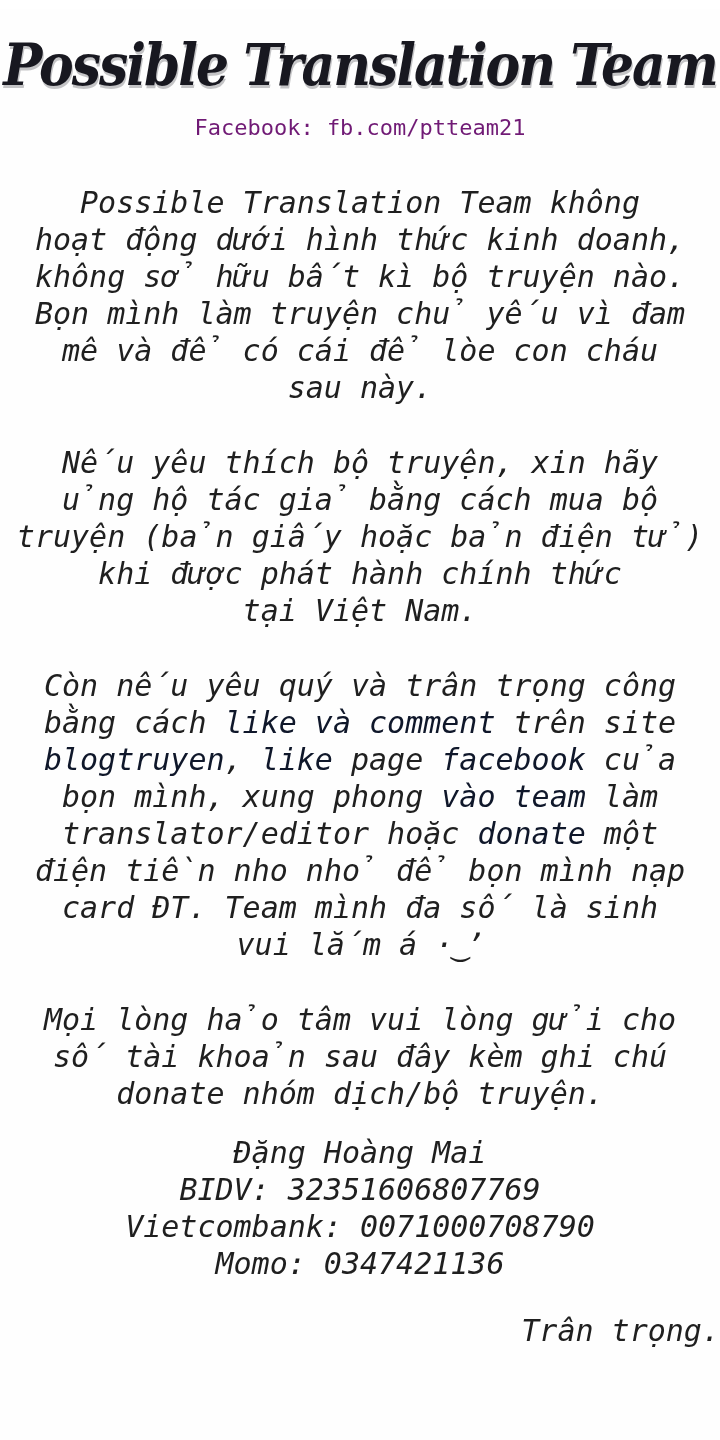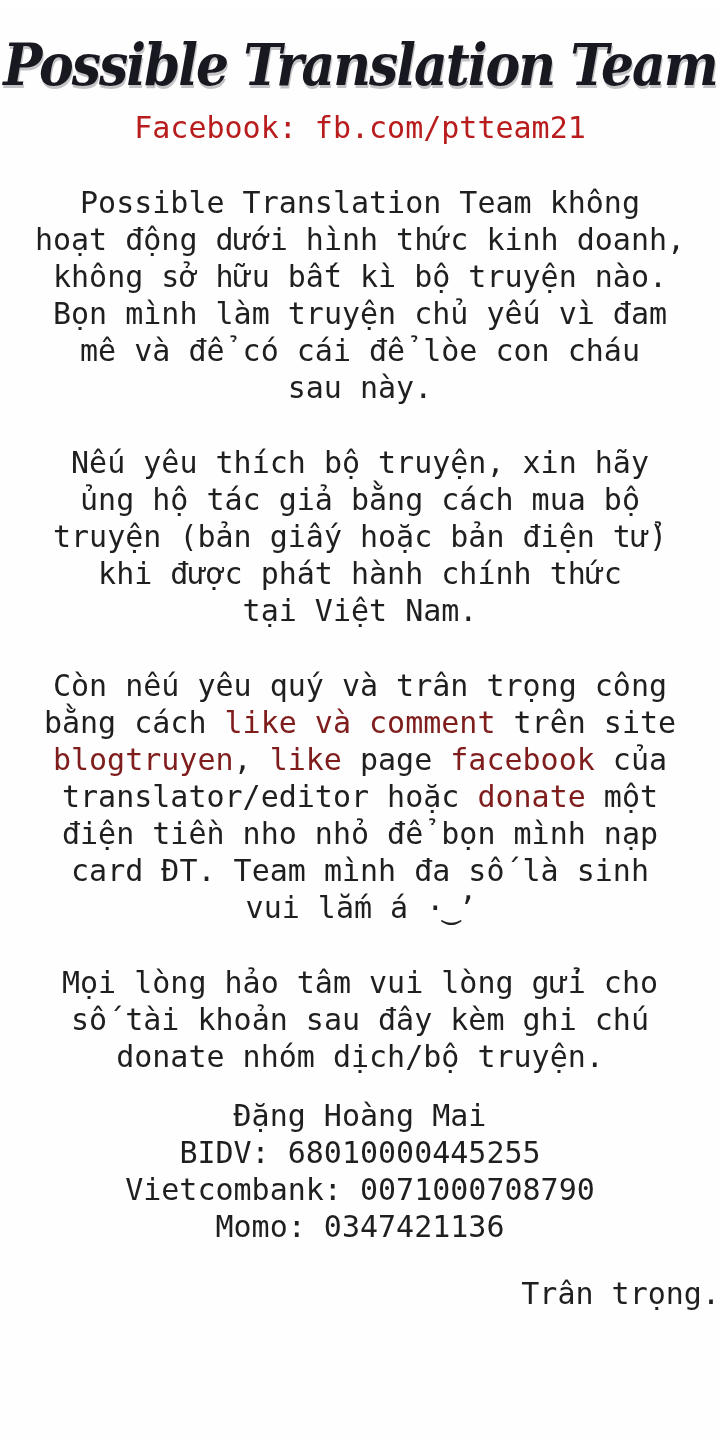--- a/index.html
+++ b/index.html
@@ -24,31 +24,31 @@
     line-height: 72px;
     letter-spacing: -2px;
     color: #181820;
     transform: scaleY(1.12);
     transform-origin: top center;
     text-shadow: 1px 2px 0 rgba(24,24,32,0.25);
     white-space: nowrap;
   }
   .fb-line {
     margin-top: 12px;
-    font-size: 30px;
+    font-size: 22px;
     line-height: 37px;
-    color: #b91c1c;
+    color: #701a75;
     white-space: nowrap;
   }
   .paragraphs { margin-top: 0; }
   .para { margin-top: 38px; font-size: 30px; line-height: 37px; }
   .para[data-name="paragraph-donation-accounts"] { margin-top: 22px; }
   .para[data-name="paragraph-closing"] { margin-top: 30px; text-align: right; }
-  .line { white-space: pre; }
-  .red { color: #7f1d1d; }
+  .line { white-space: pre; font-style: italic; }
+  .red { color: #0f172a; }
   .emoticon { letter-spacing: -2px; }
 </style>
 </head>
 <body>
 
 <div class="page" data-name="credits-page">
   <div class="logo" data-name="team-logo-text">Possible Translation Team</div>
 
   <div class="fb-line" data-name="facebook-line">
     <span data-name="facebook-label">Facebook: </span><span data-name="facebook-handle">fb.com/ptteam21</span>
@@ -67,33 +67,34 @@
         <div class="line" data-name="text-line"><span data-name="text-segment">Nếu yêu thích bộ truyện, xin hãy</span></div>
         <div class="line" data-name="text-line"><span data-name="text-segment">ủng hộ tác giả bằng cách mua bộ</span></div>
         <div class="line" data-name="text-line"><span data-name="text-segment">truyện (bản giấy hoặc bản điện tử)</span></div>
         <div class="line" data-name="text-line"><span data-name="text-segment">khi được phát hành chính thức</span></div>
         <div class="line" data-name="text-line"><span data-name="text-segment">tại Việt Nam.</span></div>
       </div>
       <div class="para" data-name="paragraph-support-team">
         <div class="line" data-name="text-line"><span data-name="text-segment">Còn nếu yêu quý và trân trọng công</span></div>
         <div class="line" data-name="text-line"><span data-name="text-segment">bằng cách </span><span class="red" data-name="highlighted-text">like và comment</span><span data-name="text-segment"> trên site</span></div>
         <div class="line" data-name="text-line"><span class="red" data-name="highlighted-text">blogtruyen</span><span data-name="text-segment">, </span><span class="red" data-name="highlighted-text">like</span><span data-name="text-segment"> page </span><span class="red" data-name="highlighted-text">facebook</span><span data-name="text-segment"> của</span></div>
+        <div class="line" data-name="text-line"><span data-name="text-segment">bọn mình, xung phong </span><span class="red" data-name="highlighted-text">vào team</span><span data-name="text-segment"> làm</span></div>
         <div class="line" data-name="text-line"><span data-name="text-segment">translator/editor hoặc </span><span class="red" data-name="highlighted-text">donate</span><span data-name="text-segment"> một</span></div>
         <div class="line" data-name="text-line"><span data-name="text-segment">điện tiền nho nhỏ để bọn mình nạp</span></div>
         <div class="line" data-name="text-line"><span data-name="text-segment">card ĐT. Team mình đa số là sinh</span></div>
         <div class="line" data-name="text-line"><span data-name="text-segment">vui lắm á </span><span class="emoticon" data-name="wink-emoticon">·‿ʼ</span></div>
       </div>
       <div class="para" data-name="paragraph-donation-note">
         <div class="line" data-name="text-line"><span data-name="text-segment">Mọi lòng hảo tâm vui lòng gửi cho</span></div>
         <div class="line" data-name="text-line"><span data-name="text-segment">số tài khoản sau đây kèm ghi chú</span></div>
         <div class="line" data-name="text-line"><span data-name="text-segment">donate nhóm dịch/bộ truyện.</span></div>
       </div>
       <div class="para" data-name="paragraph-donation-accounts">
         <div class="line" data-name="account-holder-name"><span data-name="text-segment">Đặng Hoàng Mai</span></div>
-        <div class="line" data-name="bidv-account-number"><span data-name="text-segment">BIDV: 68010000445255</span></div>
+        <div class="line" data-name="bidv-account-number"><span data-name="text-segment">BIDV: 32351606807769</span></div>
         <div class="line" data-name="vietcombank-account-number"><span data-name="text-segment">Vietcombank: 0071000708790</span></div>
         <div class="line" data-name="momo-account-number"><span data-name="text-segment">Momo: 0347421136</span></div>
       </div>
       <div class="para" data-name="paragraph-closing">
         <div class="line" data-name="closing-line"><span data-name="text-segment">Trân trọng.</span></div>
       </div>
     </div>
 </div>
 
 </body></html>

